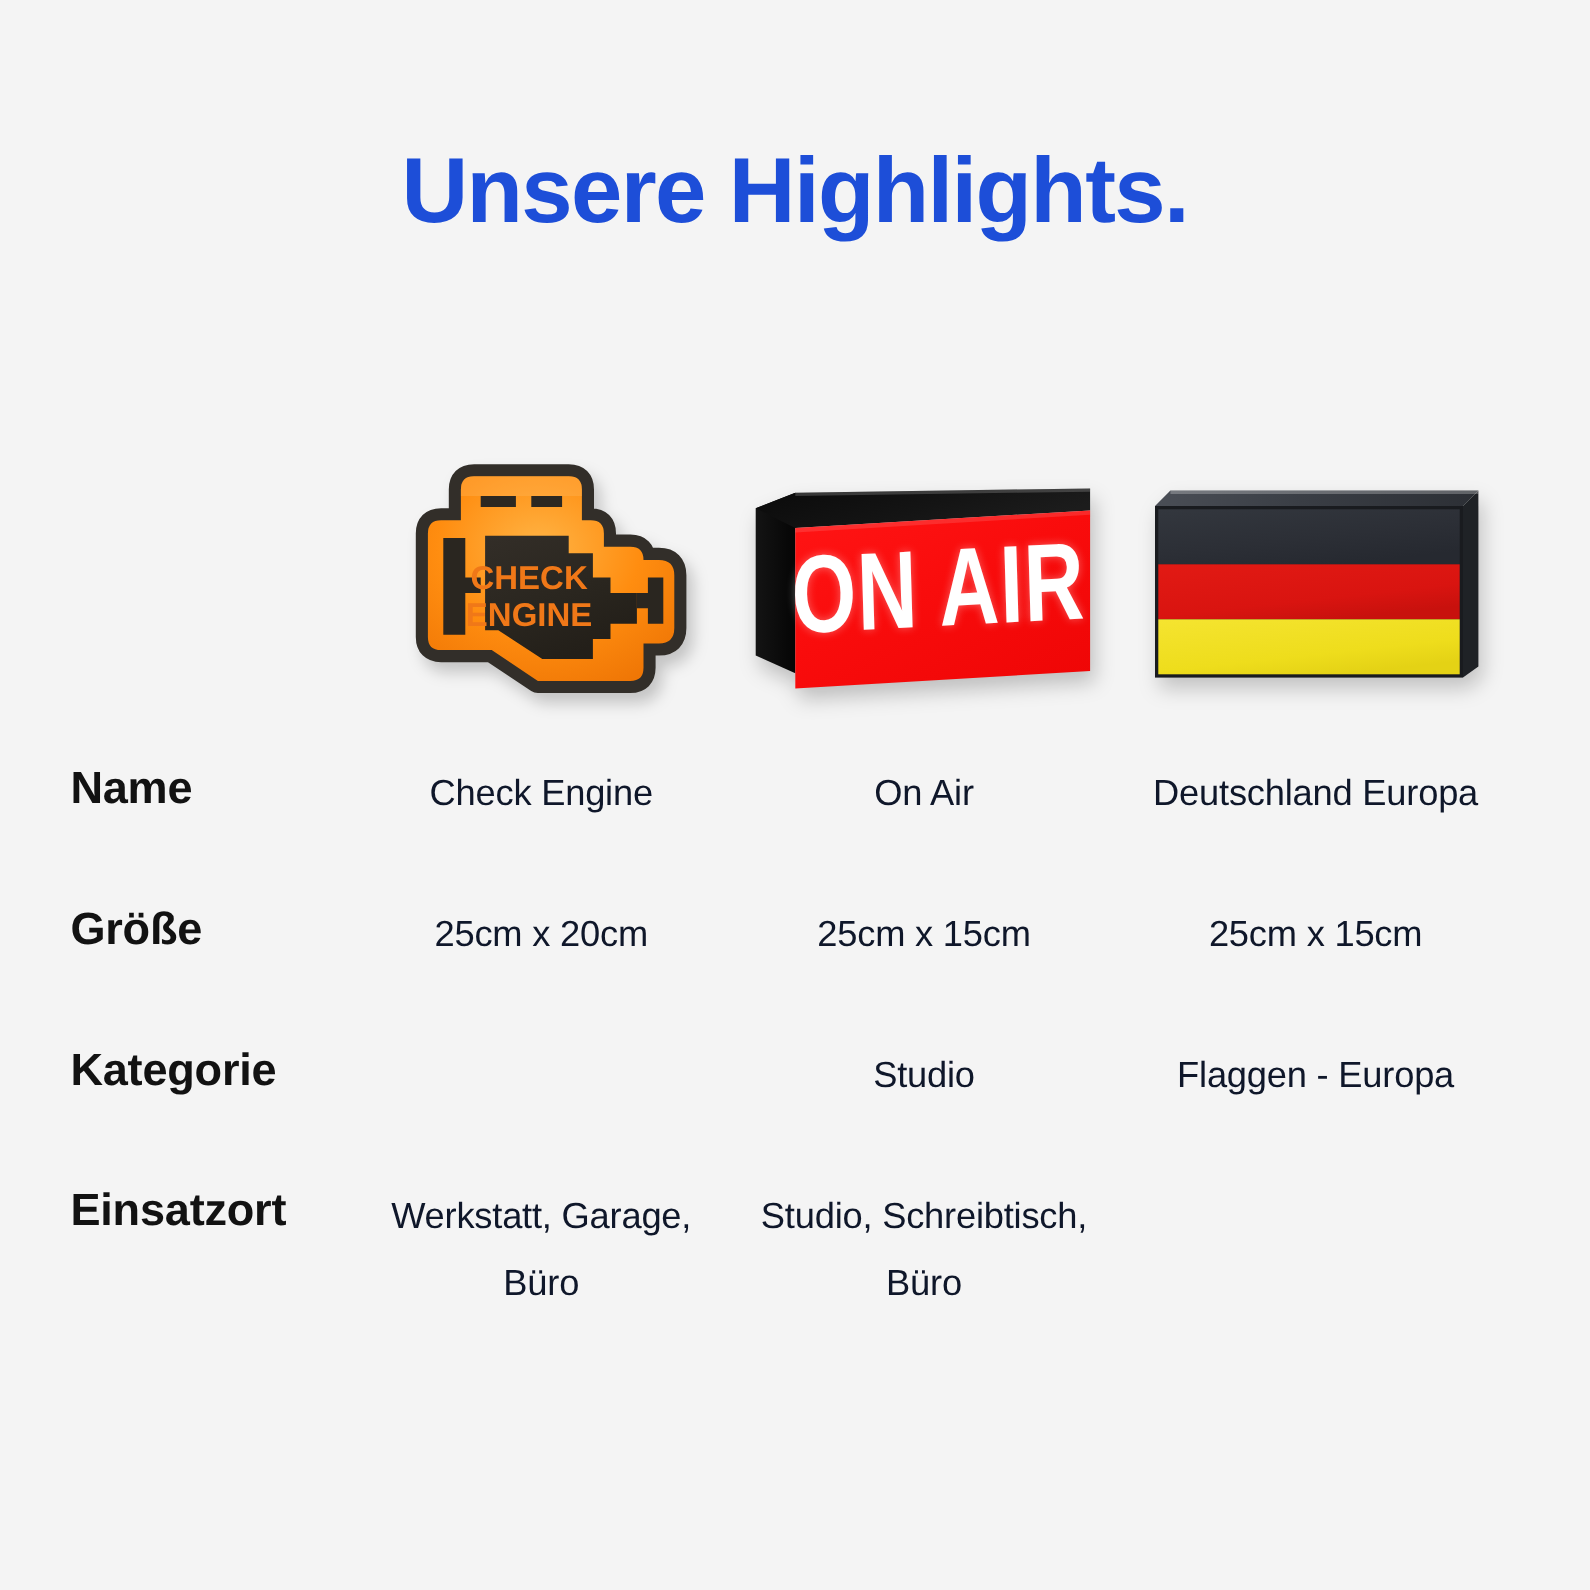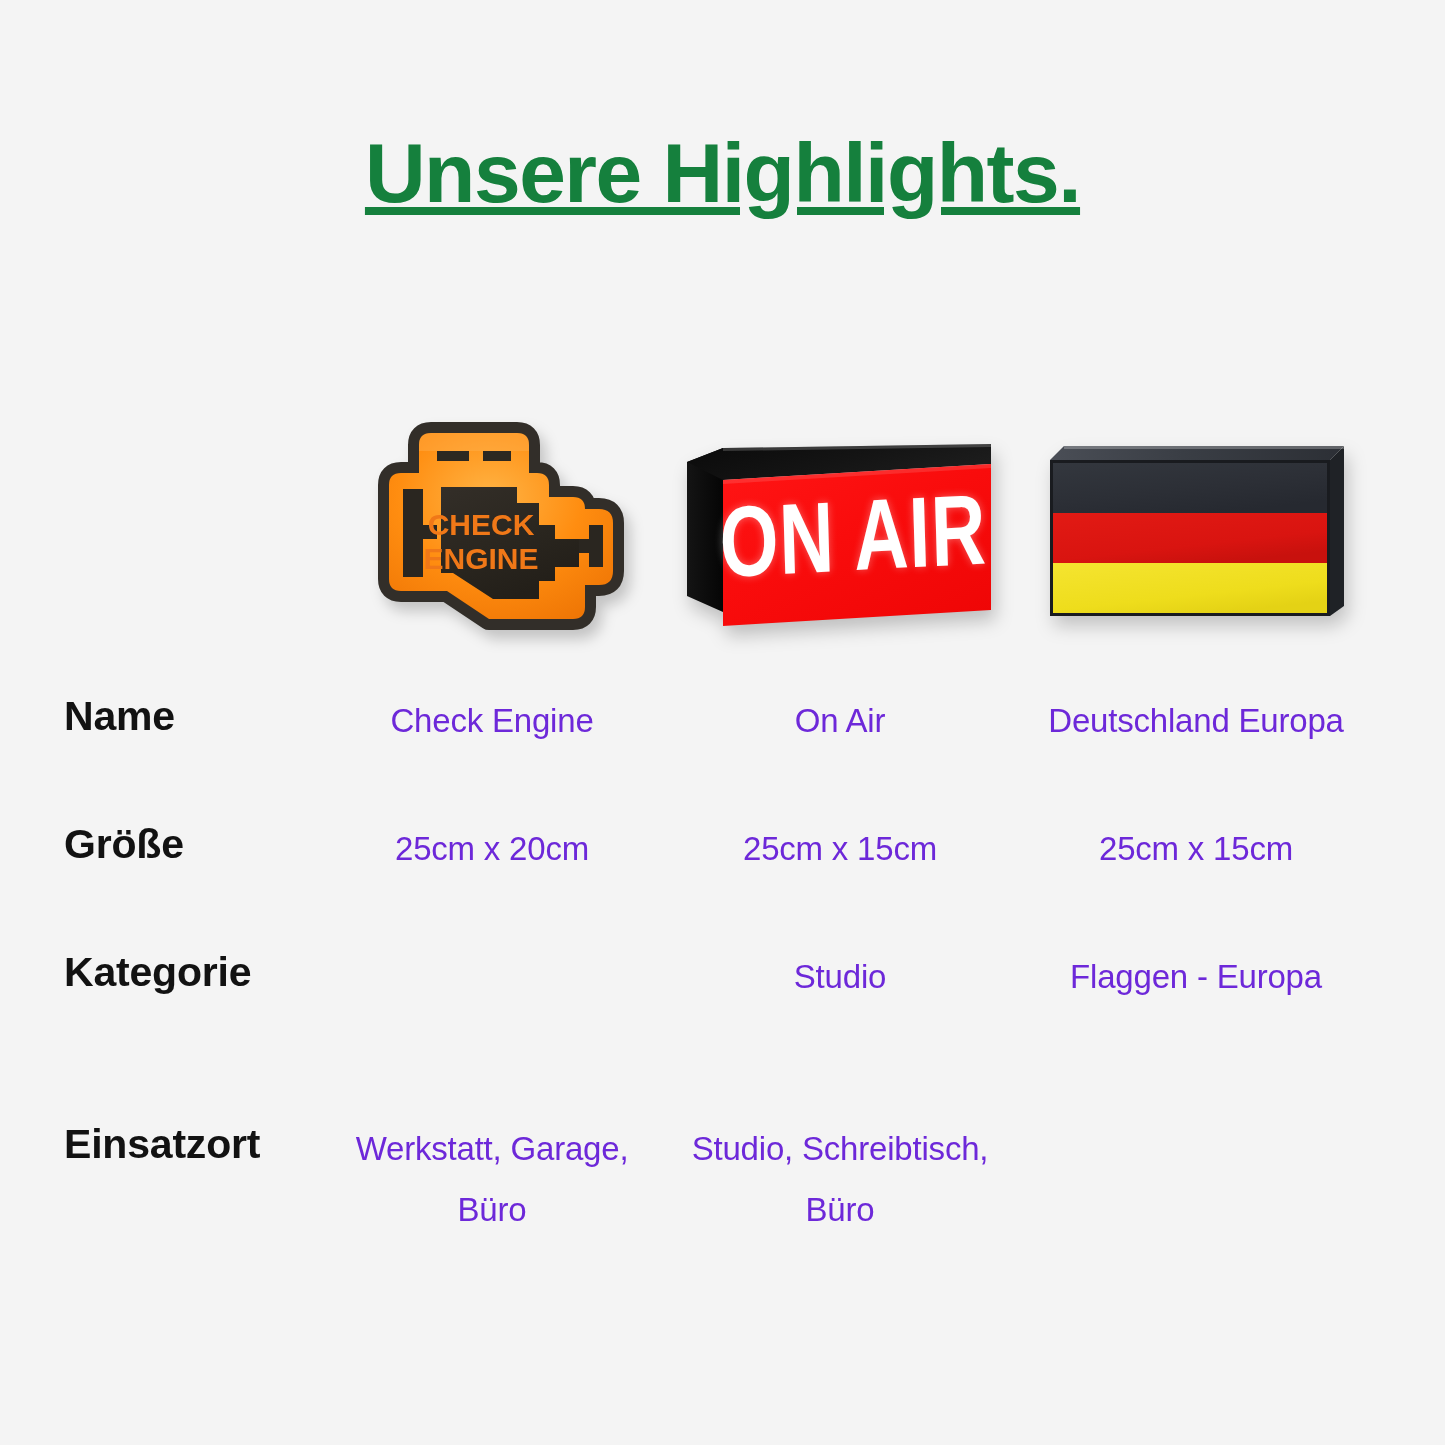--- a/index.html
+++ b/index.html
@@ -106,50 +106,50 @@
     position: absolute;
     left: 0;
     top: 690px;
     width: 1445px;
   }
   .spec-row {
     position: relative;
     width: 1445px;
     height: 128px;
   }
-  .spec-row.tall { height: 150px; margin-top: 44px; }
+  .spec-row.tall { height: 150px; }
   .row-label {
     position: absolute;
     left: 64px;
     top: 0;
     width: 250px;
     font-size: 41px;
     font-weight: bold;
     color: #121212;
     letter-spacing: -0.2px;
     line-height: 1.28;
   }
   .row-value {
     position: absolute;
     top: 0;
     text-align: center;
     font-size: 33px;
     font-weight: normal;
-    color: #6d28d9;
+    color: #0f172a;
     letter-spacing: -0.2px;
     line-height: 1.85;
   }
   .col-1 { left: 318px; width: 348px; }
   .col-2 { left: 666px; width: 348px; }
   .col-3 { left: 1010px; width: 372px; }
 </style>
 </head>
 <body style="background: rgb(244, 244, 244);">
 
-<div id="page-title" style="color: #15803d; text-decoration: underline;">Unsere Highlights.</div>
+<div id="page-title" style="color: #1d4ed8;">Unsere Highlights.</div>
 
 <div id="product-images">
 
   <div class="product-cell cell-1">
     <div id="check-engine-product">
       <svg width="302" height="228" viewBox="0 0 302 228" xmlns="http://www.w3.org/2000/svg">
         <defs>
           <linearGradient id="ceGlow" x1="0" y1="0" x2="0.35" y2="1">
             <stop offset="0%" stop-color="#ffa82e"></stop>
             <stop offset="35%" stop-color="#ff8f12"></stop>

